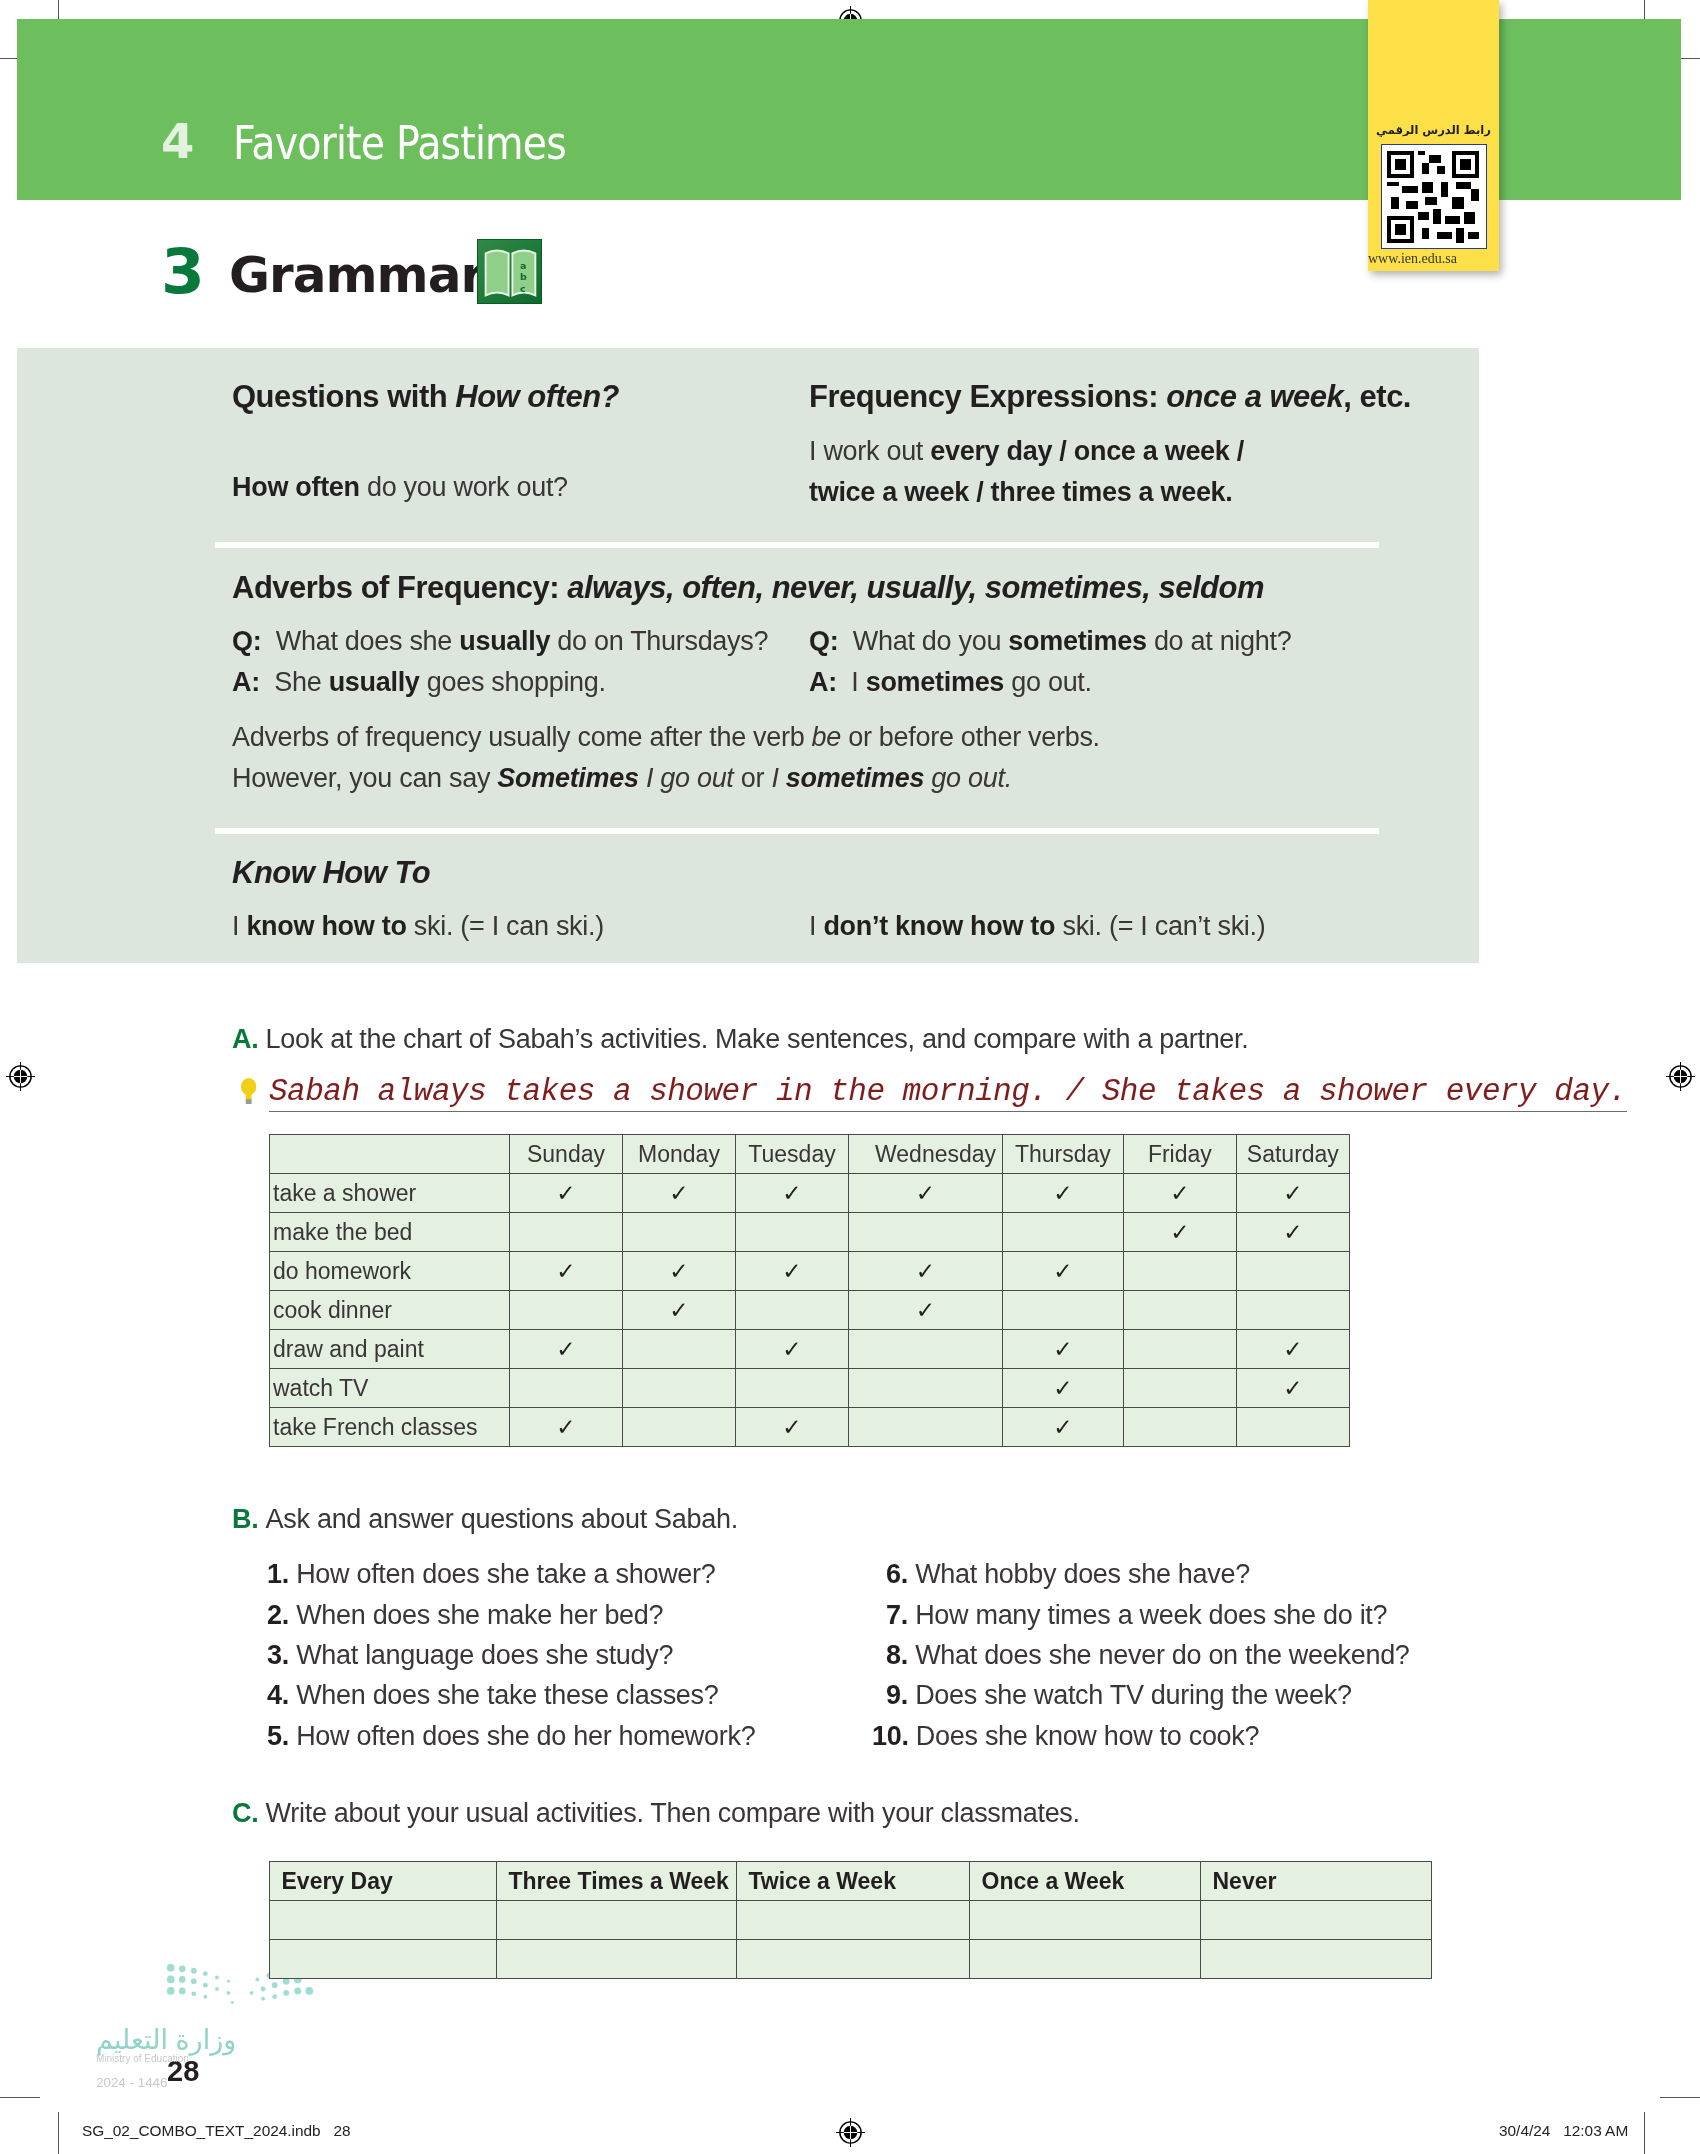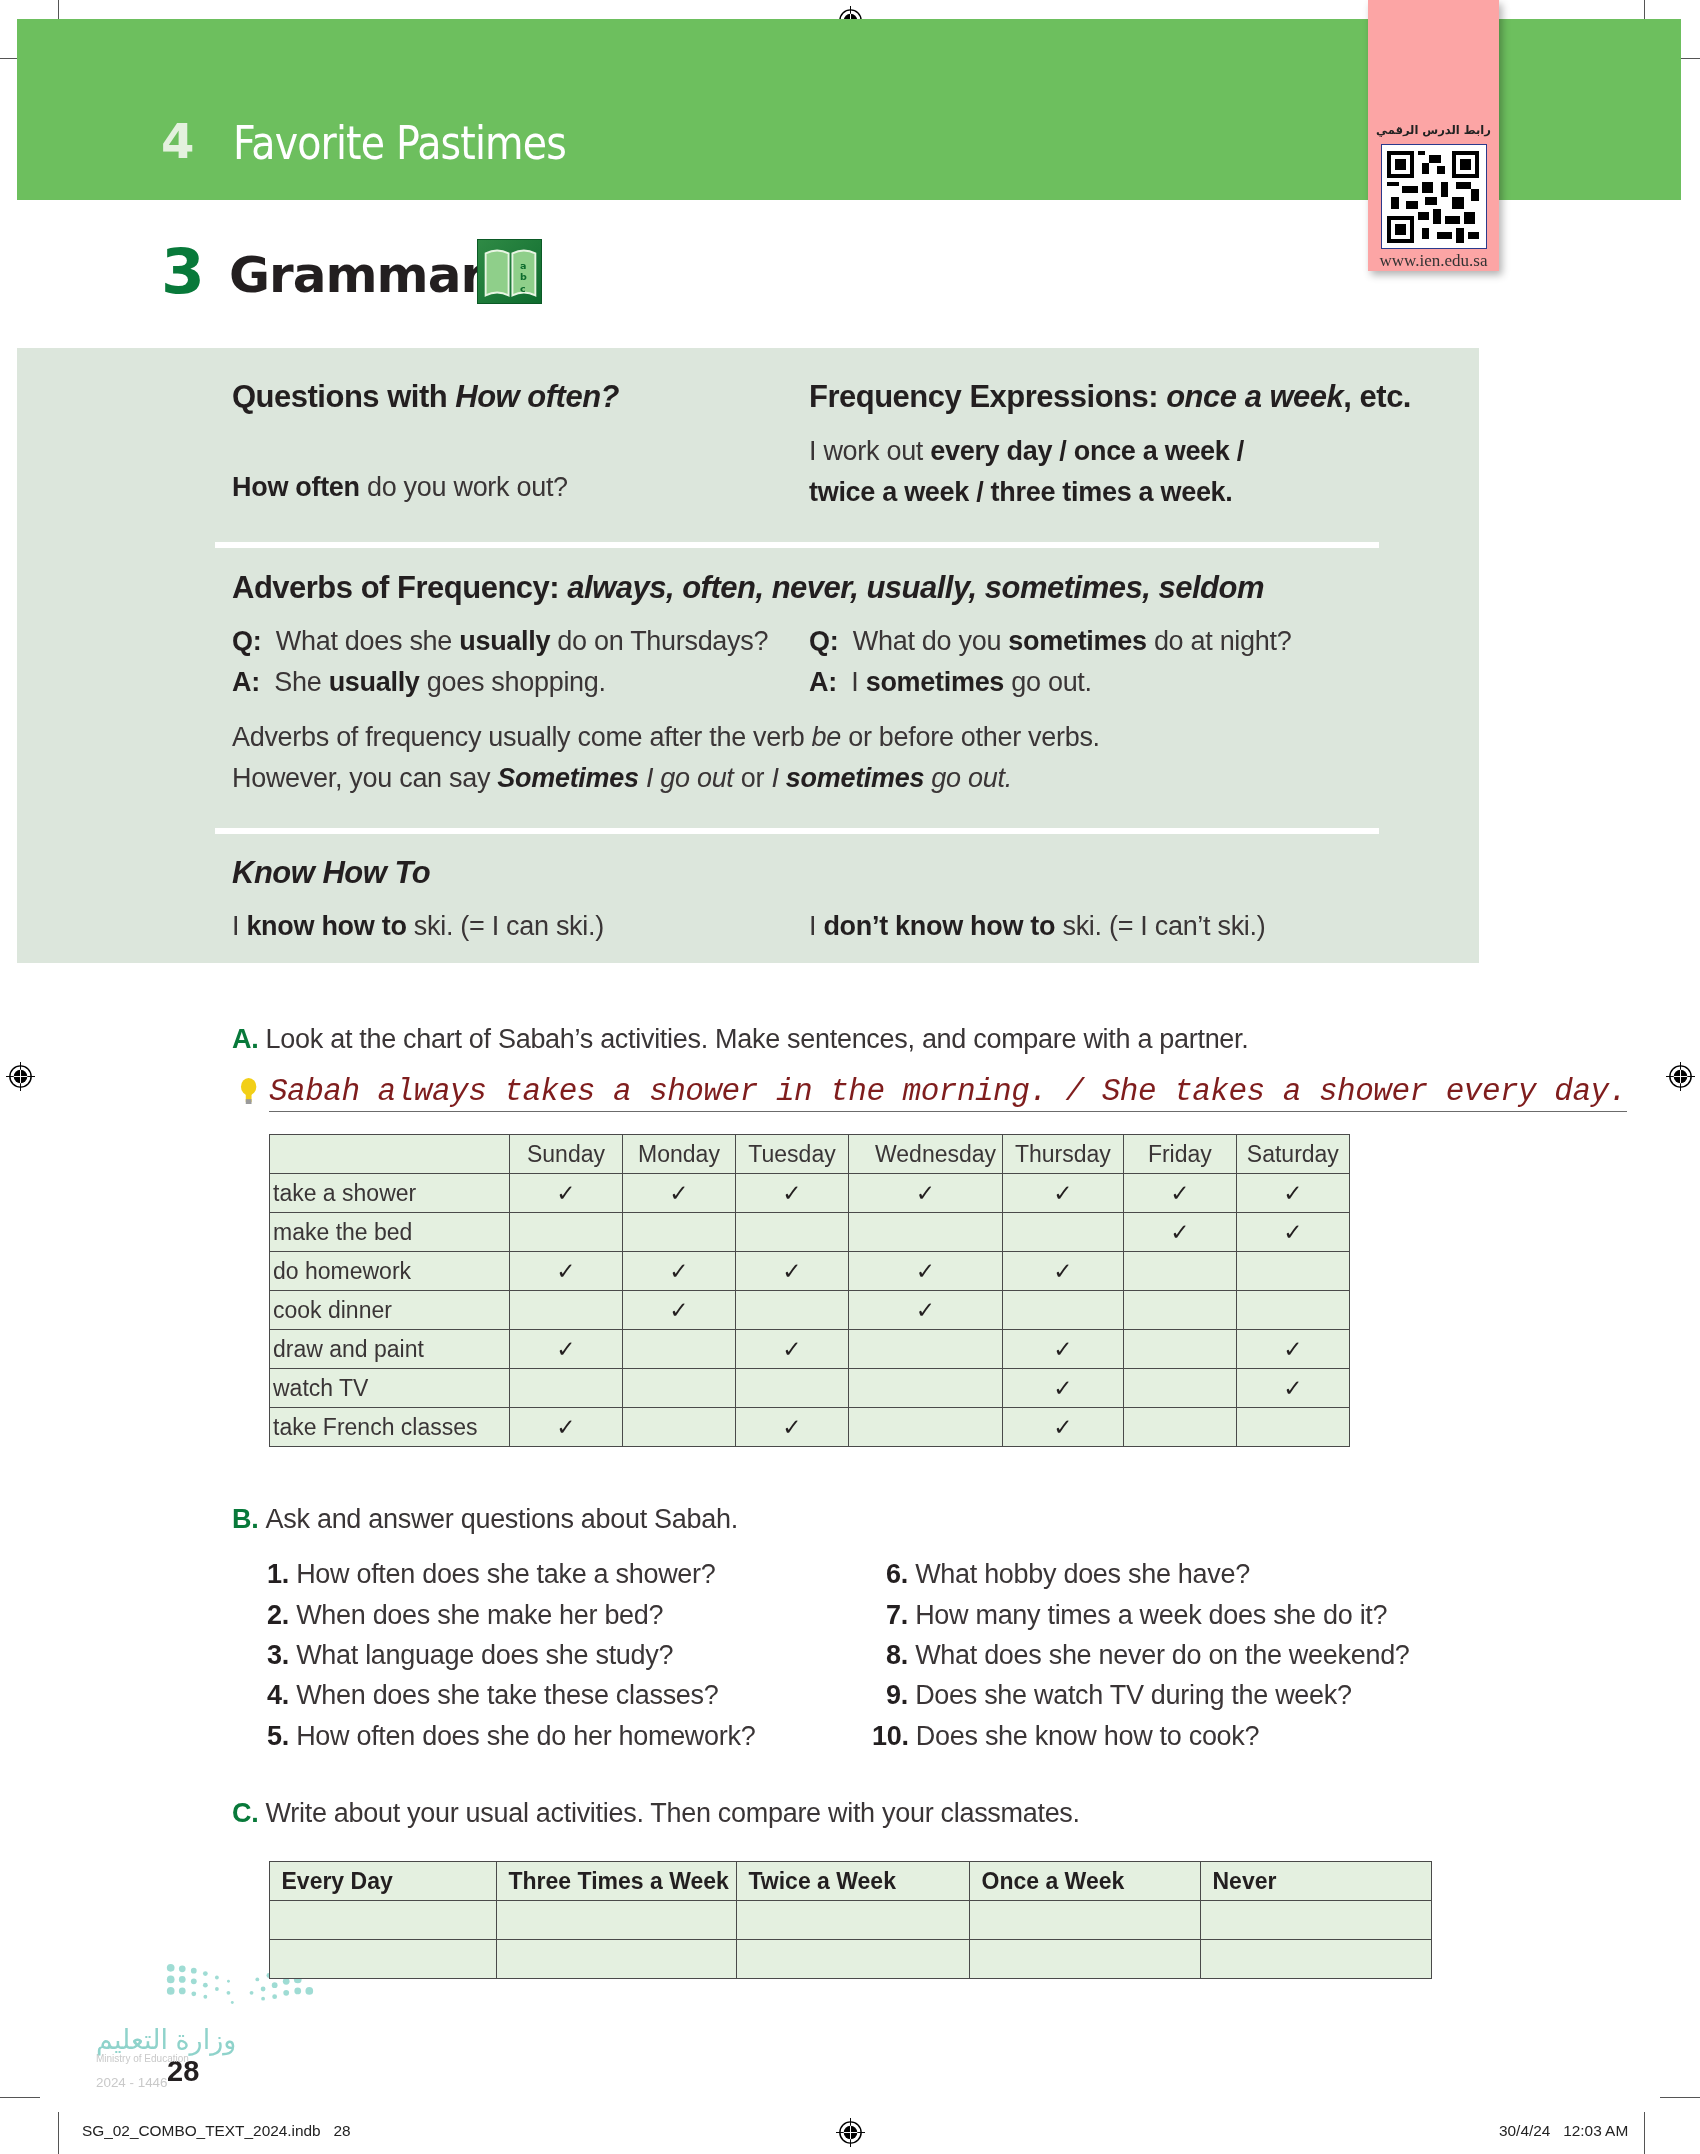--- a/index.html
+++ b/index.html
@@ -10,24 +10,24 @@
   .crop-v { position: absolute; width: 1.4px; background: #555; }
   .crop-h { position: absolute; height: 1.4px; background: #555; }
   .reg { position: absolute; width: 29px; height: 29px; }
 
   
   .banner { position: absolute; left: 17.3px; top: 19px; width: 1664px; height: 181px; background: #6dbf5e; }
   .unit-num { position: absolute; left: 161px; top: 113px; font-size: 48px; font-weight: bold; color: #e4f1de; font-family: "DejaVu Sans", sans-serif; }
   .unit-title { position: absolute; left: 233px; top: 116px; font-size: 46px; color: #ffffff; font-family: "DejaVu Sans", sans-serif; letter-spacing: -1px; transform: scaleX(0.86); transform-origin: left; }
 
   
-  .qr-card { position: absolute; left: 1368px; top: 0; width: 131px; height: 271px; background: #fca5a5; box-shadow: 2.9px 3.8px 7.7px rgba(0,0,0,0.3); }
+  .qr-card { position: absolute; left: 1368px; top: 0; width: 131px; height: 271px; background: #fde047; box-shadow: 2.9px 3.8px 7.7px rgba(0,0,0,0.3); }
   .qr-label { position: absolute; left: 0; width: 131px; top: 123px; text-align: center; font-size: 11.5px; font-weight: bold; color: #222; direction: rtl; font-family: "DejaVu Sans", sans-serif; }
   .qr-box { position: absolute; left: 12.5px; top: 144px; width: 106px; height: 105px; border: 1.4px solid #2b3a8c; background: #fff; padding: 5.8px; }
-  .qr-url { position: absolute; left: 0; width: 131px; top: 251px; text-align: center; font-size: 17px; color: #333; font-family: "Liberation Serif", serif; }
+  .qr-url { position: absolute; left: 0; width: 131px; top: 251px; text-align: left; font-size: 14px; color: #333; font-family: "Liberation Serif", serif; }
 
   
   .sec-num { position: absolute; left: 161px; top: 235px; font-size: 63px; font-weight: bold; color: #08793a; font-family: "DejaVu Sans", sans-serif; }
   .sec-title { position: absolute; left: 229px; top: 246px; font-size: 50px; font-weight: bold; color: #231f20; font-family: "DejaVu Sans", sans-serif; letter-spacing: -1px; }
   .book-icon { position: absolute; left: 477px; top: 239px; width: 65px; height: 65px; background: linear-gradient(135deg, #2f8a45, #0e6b2e); border: 1px solid #0b5a26; }
 
   
   .gbox { position: absolute; left: 17.3px; top: 348px; width: 1462px; height: 615px; background: #dce6dc; }
   .gh { position: absolute; font-size: 31px; font-weight: bold; color: #231f20; letter-spacing: -0.5px; }
   .gt { position: absolute; font-size: 27px; color: #3a3536; letter-spacing: -0.3px; }

